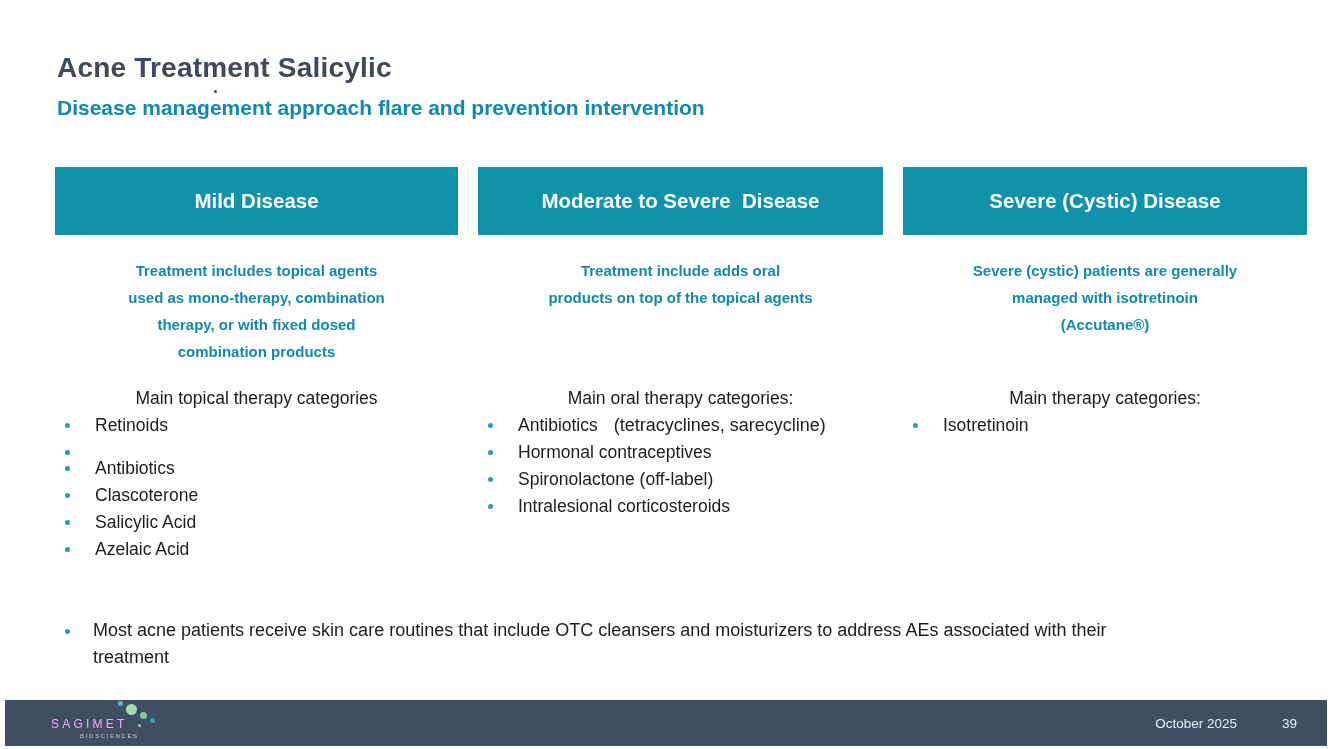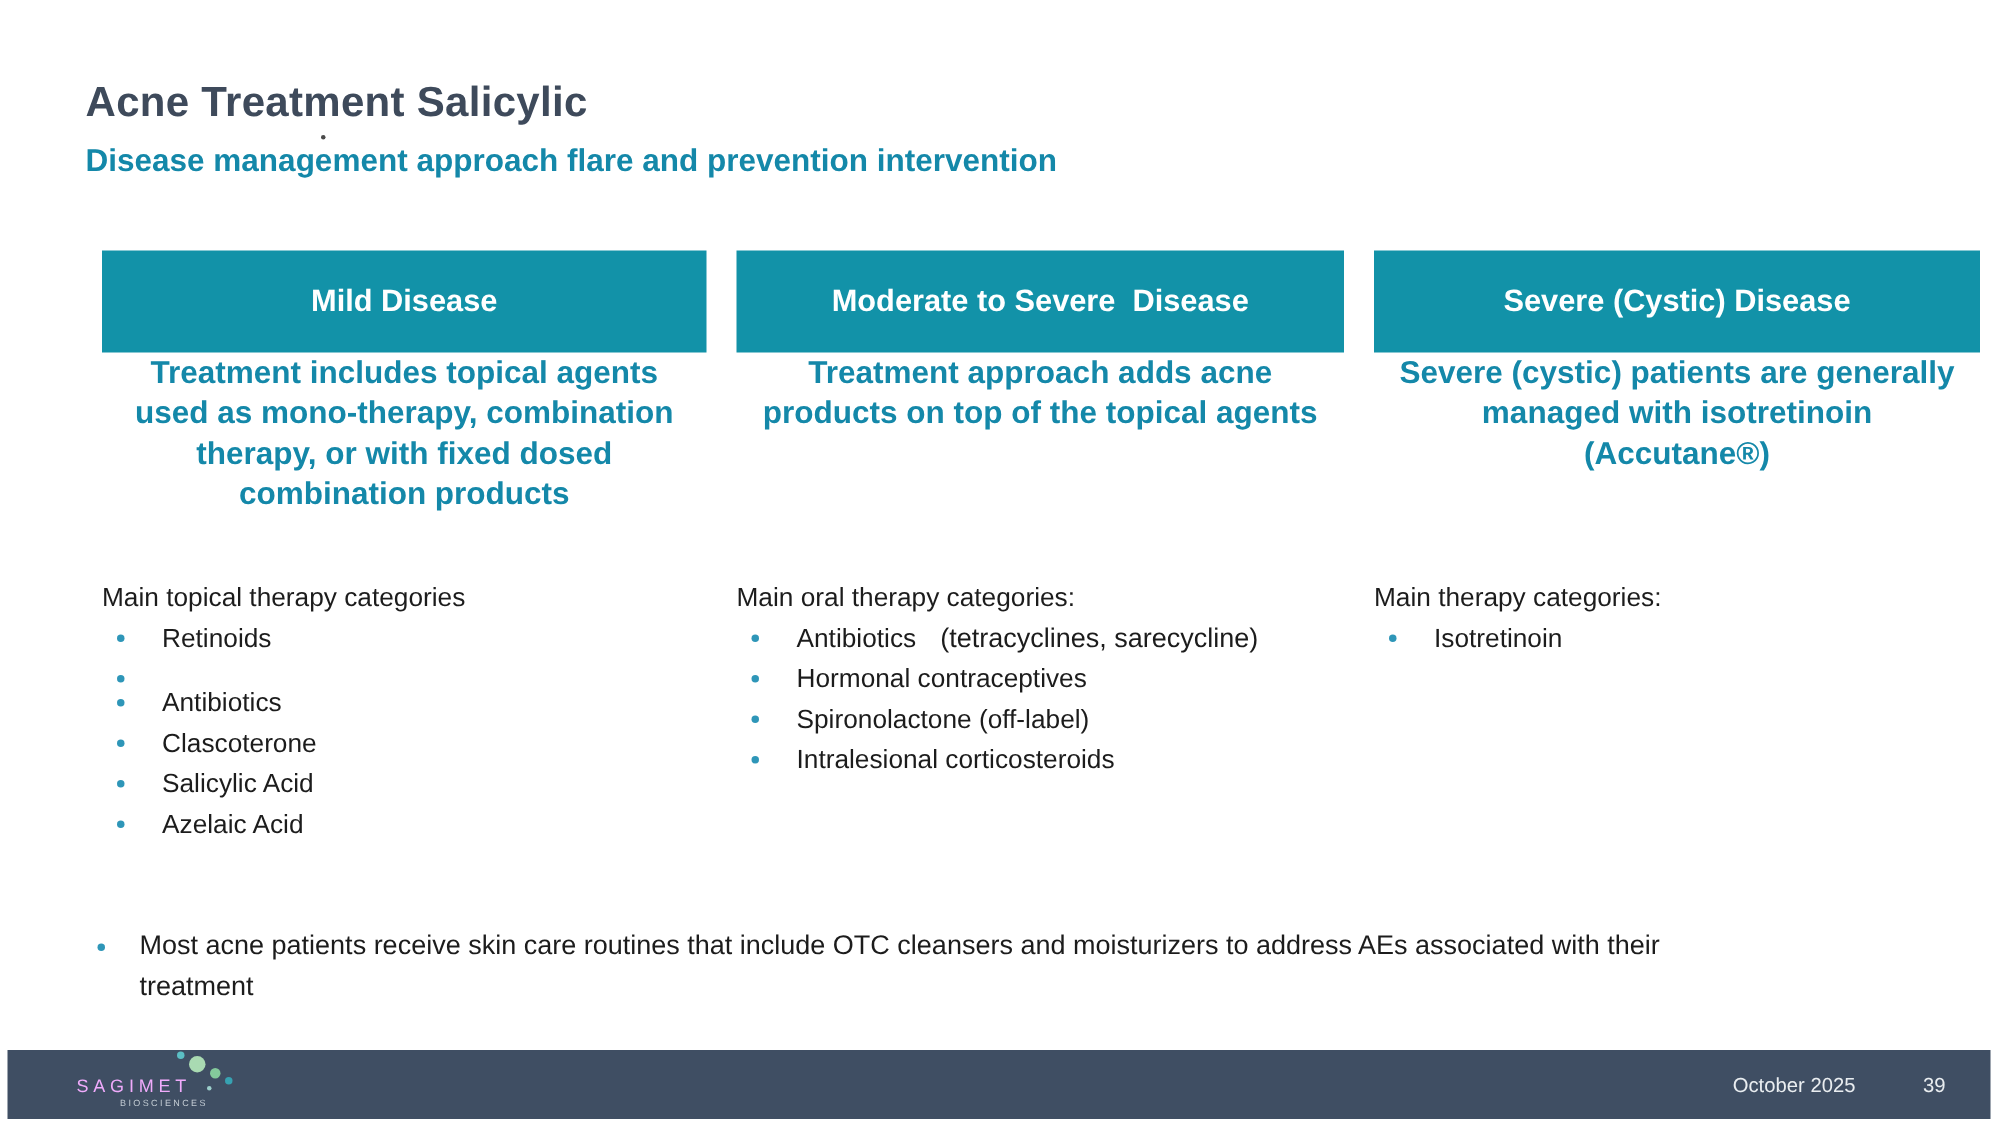--- a/index.html
+++ b/index.html
@@ -22,38 +22,38 @@
     font-size: 21px; font-weight: bold;
     color: var(--teal-text);
   }
   .stray-dot {
     position: absolute; left: 214px; top: 90px;
     width: 3px; height: 3px; border-radius: 50%;
     background: #4a4a4a;
   }
 
   .columns {
-    position: absolute; left: 68px; top: 167px; width: 1228px;
+    position: absolute; left: 55px; top: 167px; width: 1228px;
     display: grid; grid-template-columns: 403px 405px 404px; column-gap: 8px; gap: 20px;
   }
   .col-header {
     height: 68px;
     background: var(--teal-header-bg);
     color: #ffffff; font-size: 20.5px; font-weight: bold;
     display: flex; align-items: center; justify-content: center;
     text-align: center; white-space: pre-wrap;
   }
   .col-desc {
-    height: 150px; box-sizing: border-box; 
+    height: 150px; box-sizing: border-box; padding-top: 22px;
     text-align: center;
     color: var(--teal-text); font-weight: bold;
-    font-size: 21px; line-height: 27px;
+    font-size: 15px; line-height: 27px;
   }
   .col-list { font-size: 17.5px; color: var(--body-text); }
-  .list-heading { line-height: 27px; }
+  .list-heading { line-height: 27px; text-align: center; }
   ul.therapy-list { list-style: none; margin: 0; padding: 0; }
   .li { display: flex; align-items: flex-start; line-height: 27px; }
   .dot {
     flex: none;
     width: 5px; height: 5px; border-radius: 50%;
     background: var(--bullet-color);
     margin-left: 10px; margin-top: 11px;
   }
   .li-text { padding-left: 25px; }
   .li-note { font-size: 18px; margin-left: 16px; }
@@ -148,21 +148,21 @@
     <span class="dot"></span>
     <span class="li-text"><span>Azelaic Acid</span></span>
   </li>
 </ul>
       </div>
     </div>
 
     <div class="col">
       <div class="col-header">Moderate to Severe  Disease</div>
       <div class="col-desc">
-  <div class="desc-line">Treatment approach adds acne</div>
+  <div class="desc-line">Treatment include adds oral</div>
 
   <div class="desc-line">products on top of the topical agents</div>
 </div>
       <div class="col-list">
         <div class="list-heading">Main oral therapy categories:</div>
         <ul class="therapy-list">
   <li class="li">
     <span class="dot"></span>
     <span class="li-text"><span>Antibiotics</span><span class="li-note">(tetracyclines, sarecycline)</span></span>
   </li>

